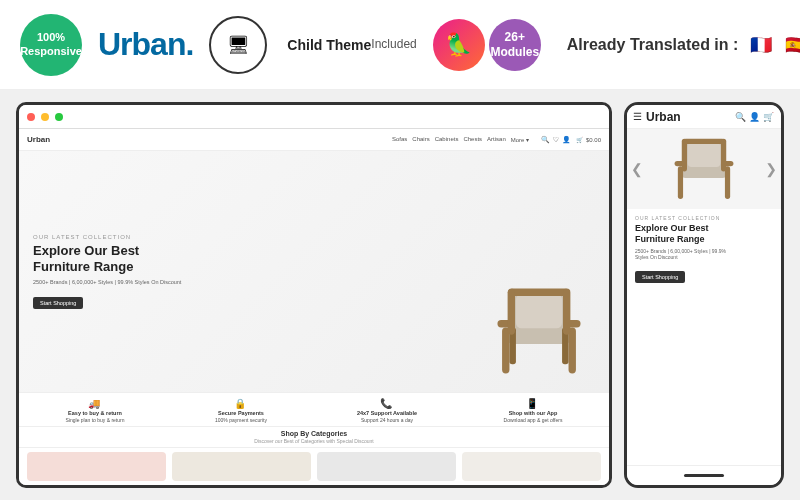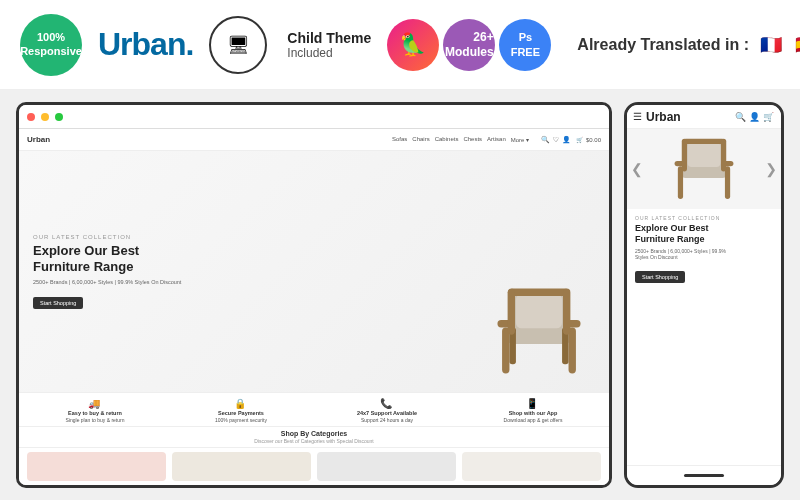--- a/index.html
+++ b/index.html
@@ -60,21 +60,21 @@
       justify-content: center;
       flex-shrink: 0;
       position: relative;
     }
     .child-theme-badge .badge-icon {
       font-size: 18px;
     }
 
     .child-theme-text {
       display: flex;
-      flex-direction: column;
+      flex-direction: row;
       margin-left: 4px;
       flex-shrink: 0;
     }
     .child-theme-text .line1 {
       font-size: 14px;
       font-weight: 700;
       color: #222;
     }
     .child-theme-text .line2 {
       font-size: 12px;
@@ -105,21 +105,21 @@
       color: #fff;
       font-size: 12px;
       font-weight: bold;
       padding: 10px 8px;
       border-radius: 50%;
       width: 52px;
       height: 52px;
       display: flex;
       align-items: center;
       justify-content: center;
-      text-align: right;
+      text-align: center;
       line-height: 1.2;
     }
 
     .ps-badge {
       background: #3b82f6;
       color: #fff;
       font-size: 11px;
       font-weight: bold;
       width: 52px;
       height: 52px;
@@ -446,24 +446,20 @@
 
   <div class="child-theme-text">
     <span class="line1">Child Theme</span>
     <span class="line2">Included</span>
   </div>
 
   <div class="modules-group">
     <div class="toucan-icon">🦜</div>
     <div class="modules-badge">
       <span>26+ Modules</span>
-    </div>
-    <div class="ps-badge">
-      <span>Ps</span>
-      <span>FREE</span>
     </div>
   </div>
 
   <div class="translated-section">
     <span class="translated-label">Already Translated in :</span>
     <div class="flag-icons">
       <span class="flag">🇫🇷</span>
       <span class="flag">🇪🇸</span>
       <span class="flag">🇮🇹</span>
 

